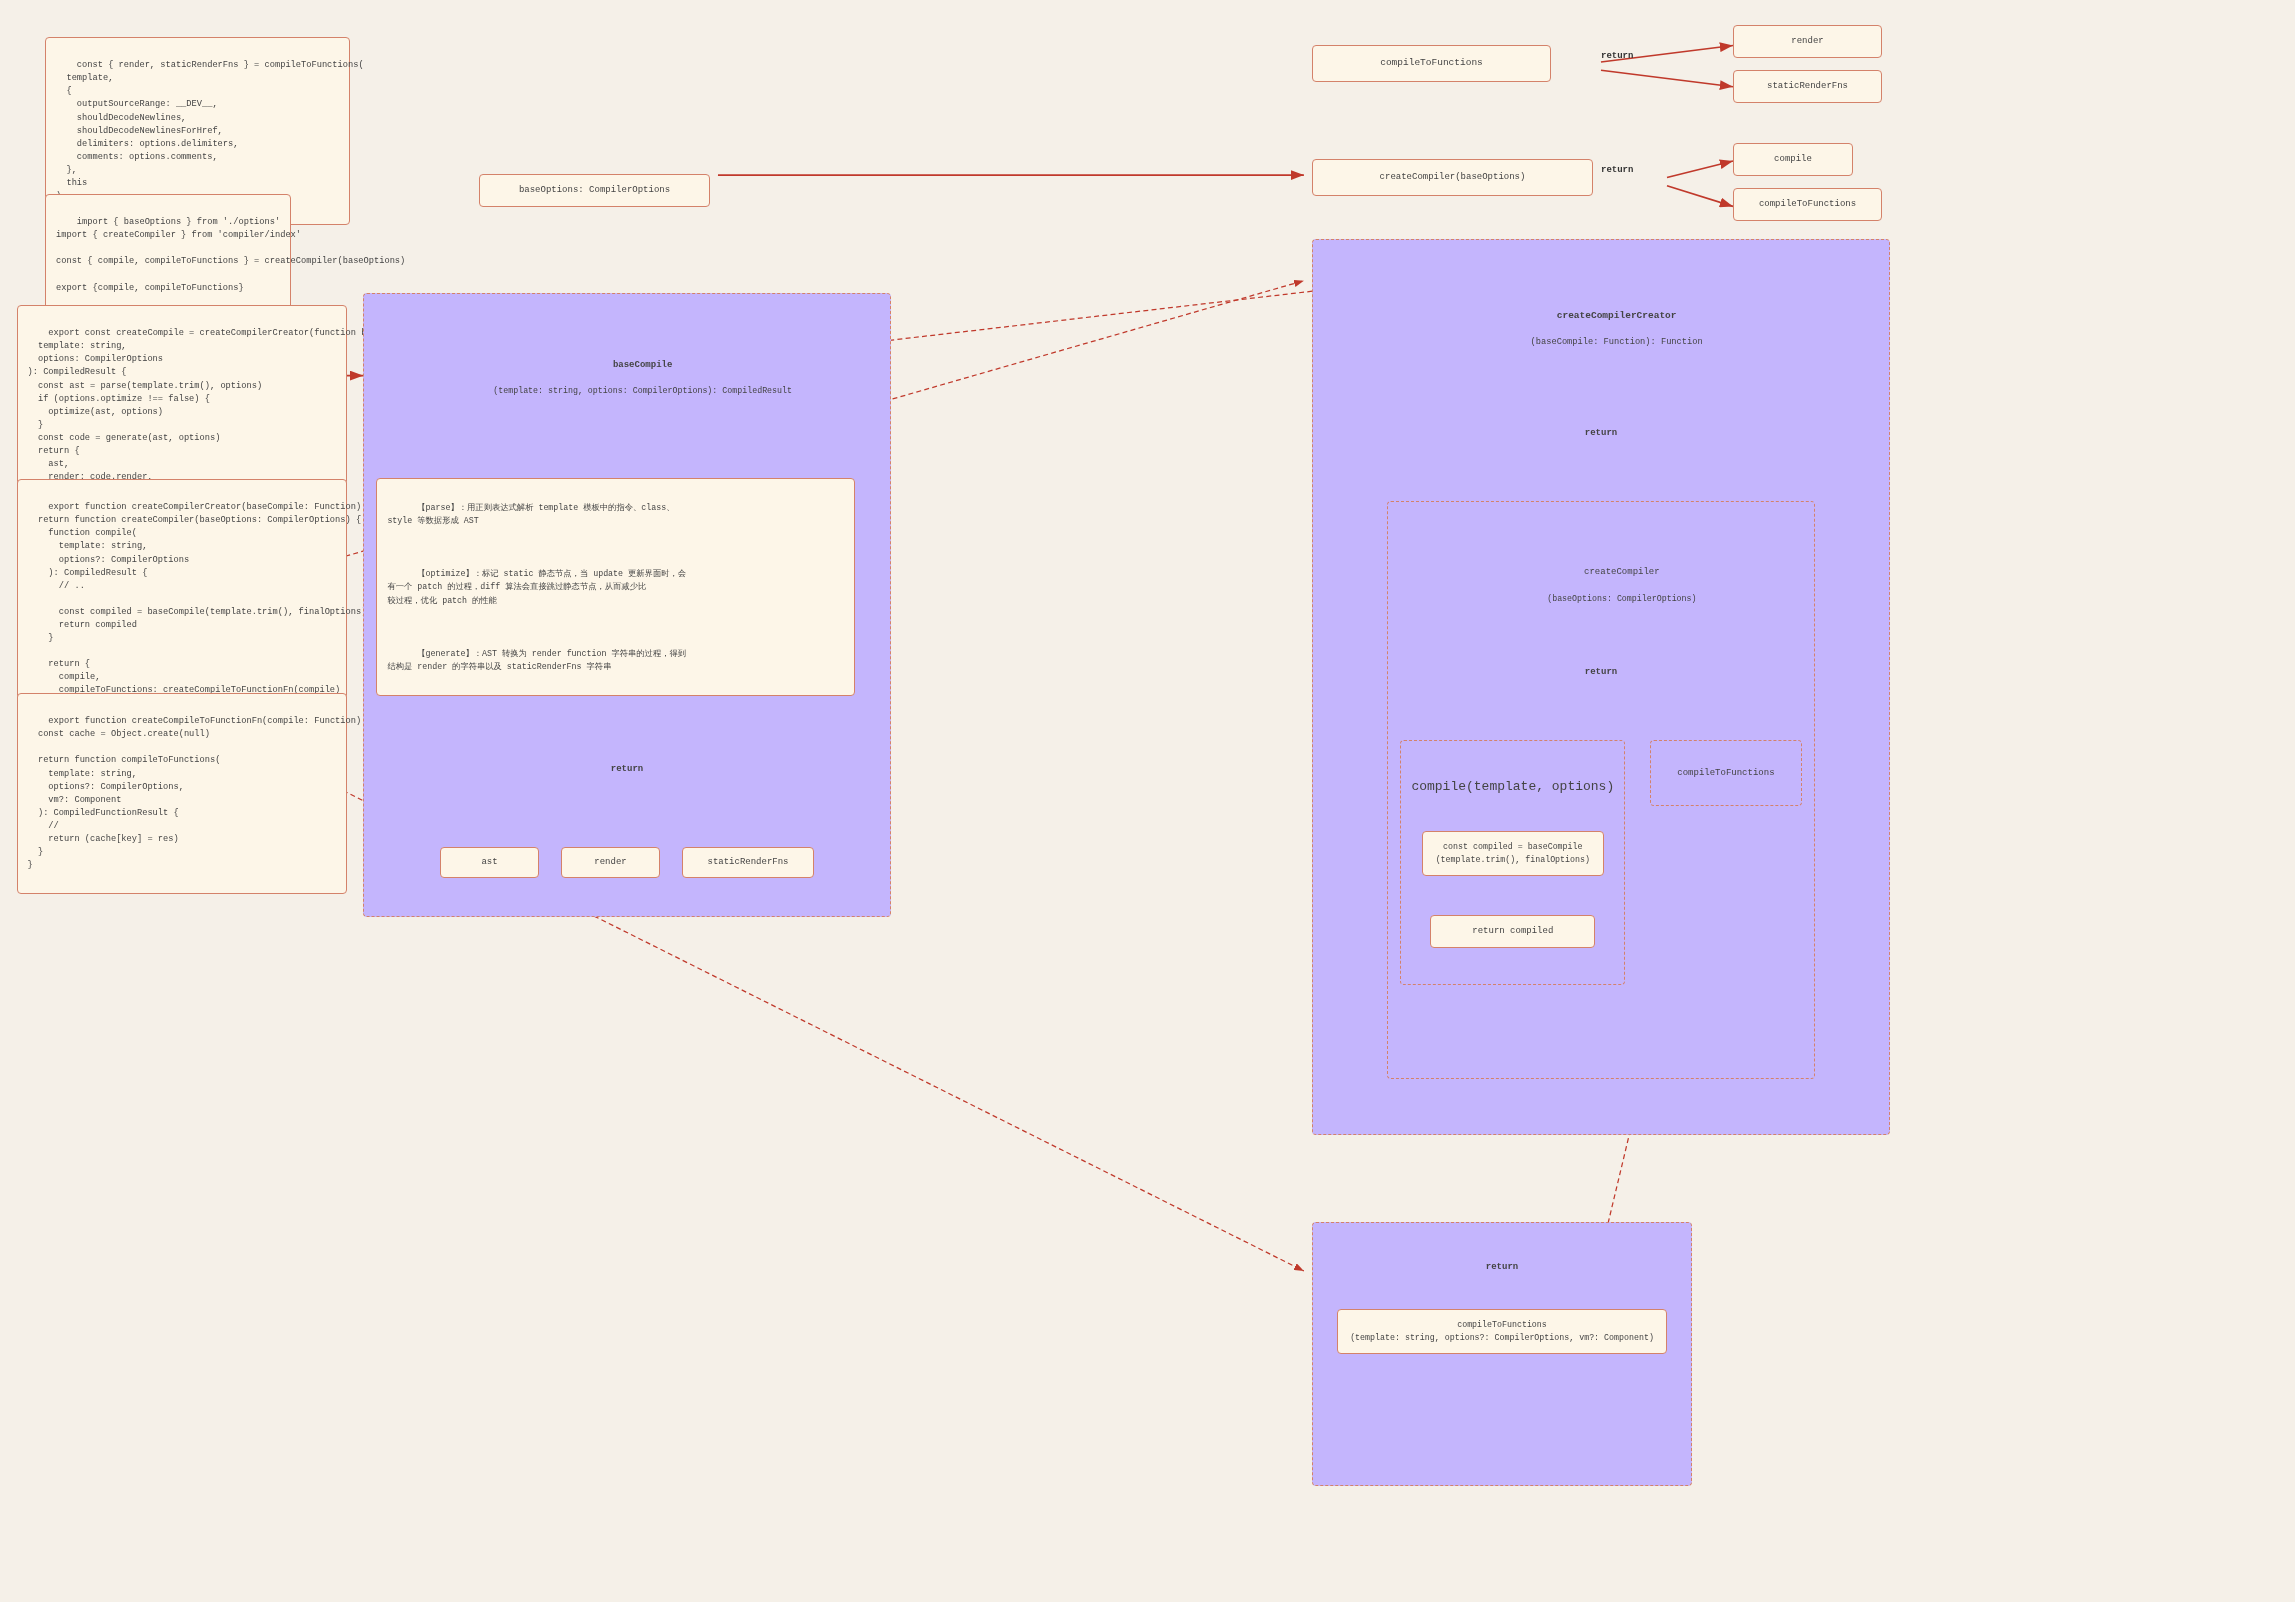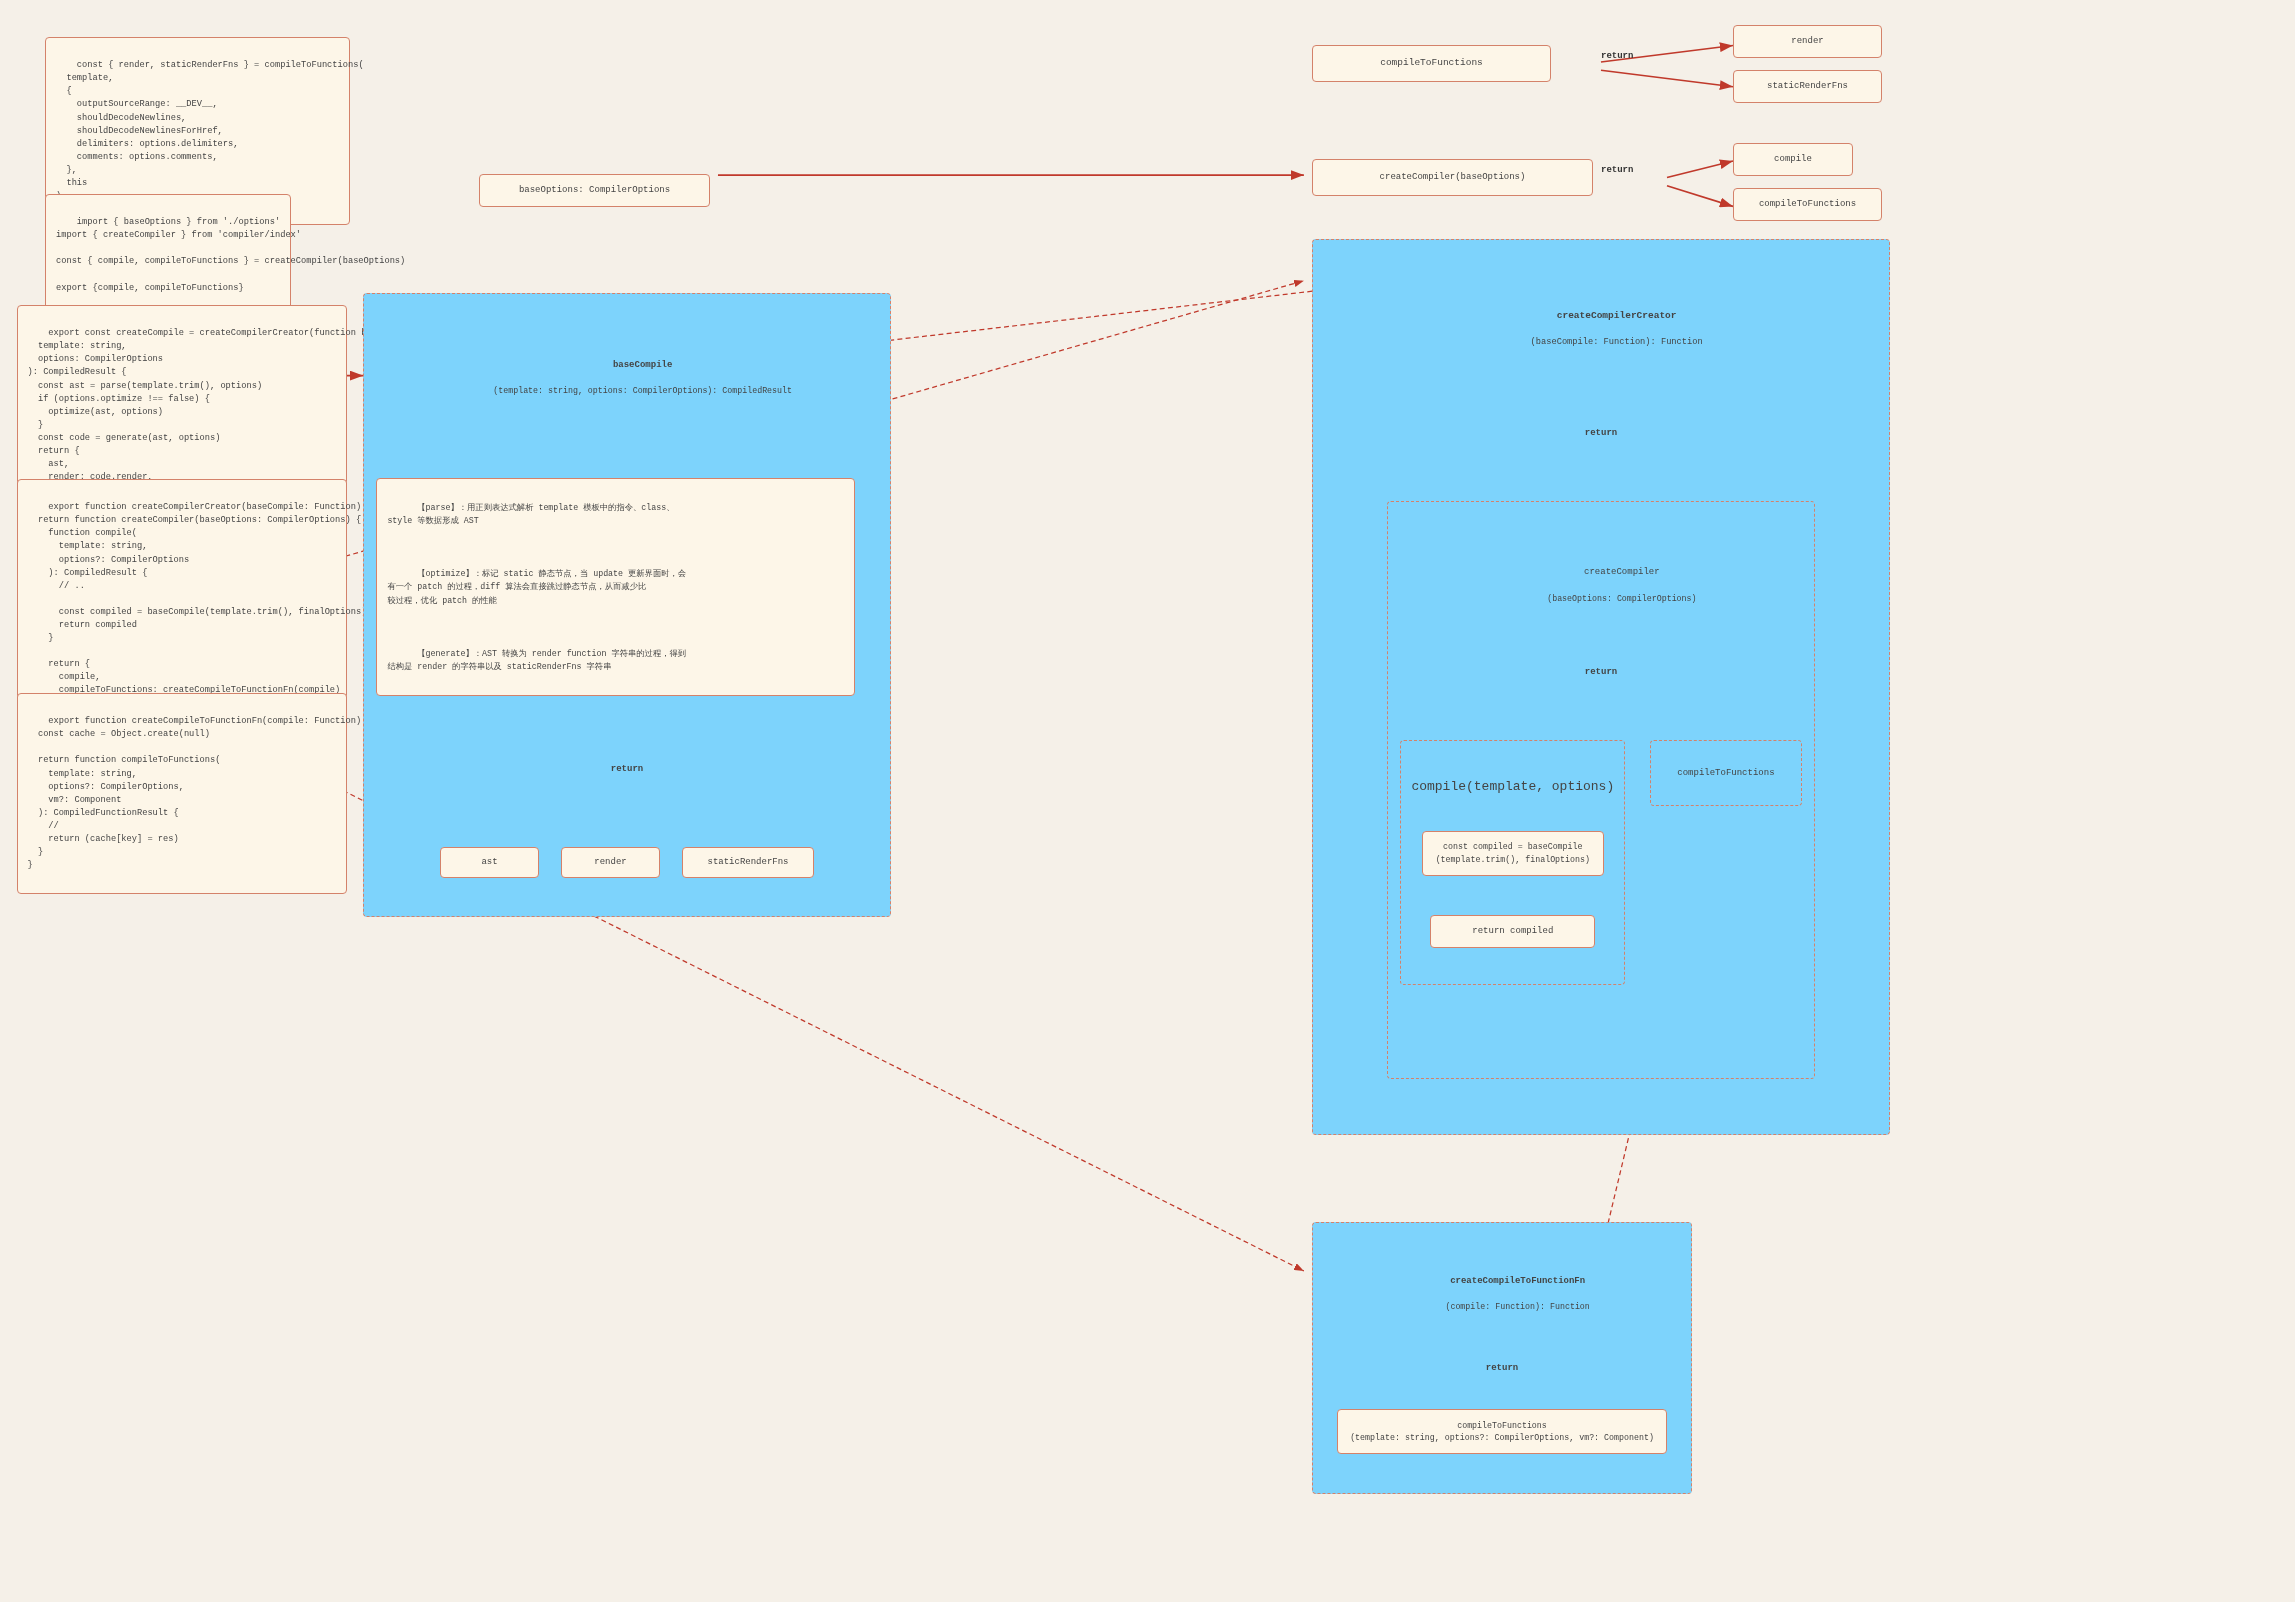--- a/index.html
+++ b/index.html
@@ -41,21 +41,21 @@
       color: #444;
       display: flex;
       align-items: center;
       justify-content: center;
       text-align: center;
       font-size: 9px;
       font-weight: normal;
     }
 
     .box-dashed {
-      background-color: #7dd3fc;
+      background-color: #c4b5fd;
       border: 1.2px dashed #d4826a;
       color: #444;
     }
 
     
     .arrows-svg {
       position: absolute;
       top: 0;
       left: 0;
       width: 2295px;
@@ -322,24 +322,20 @@
         <div class="box box-dashed" style="position:relative; width:165px; height:66px; padding:10px; display:flex; align-items:center; justify-content:center;">
           <span style="font-size:9px;">compileToFunctions</span>
         </div>
       </div>
 
     </div>
 
   </div>
 
   <div class="box box-dashed" style="left:1312px; top:1222px; width:380px; min-height:264px; padding:12.4px;">
-    <div style="text-align:center; margin-bottom:8.3px;">
-      <span style="font-size:9px; font-weight:bold;">createCompileToFunctionFn</span><br>
-      <span style="font-size:8.3px;">(compile: Function): Function</span>
-    </div>
     <div style="text-align:center; font-weight:bold; font-size:9px; margin-bottom:8.3px;">return</div>
     <div class="box box-simple" style="position:relative; width:330px; height:45px; font-size:8.3px; text-align:center; display:flex; align-items:center; justify-content:center; white-space:pre-wrap; margin:0 auto;">
       <span>compileToFunctions
 (template: string, options?: CompilerOptions, vm?: Component)</span>
     </div>
   </div>
 
 </div>
 
 

